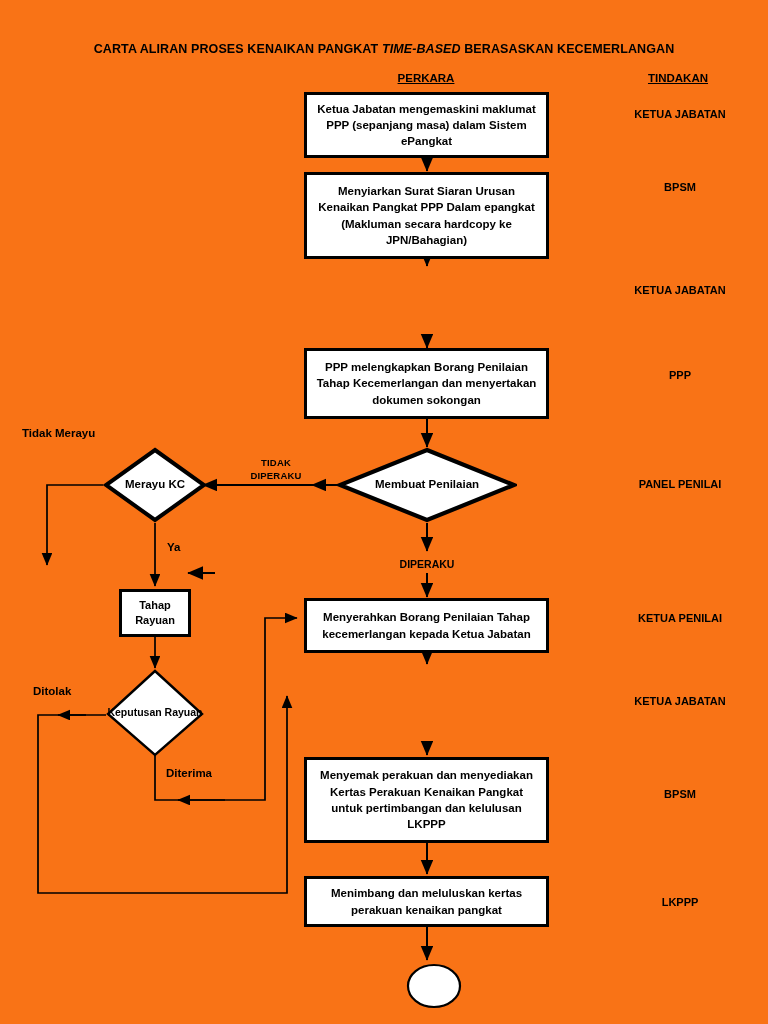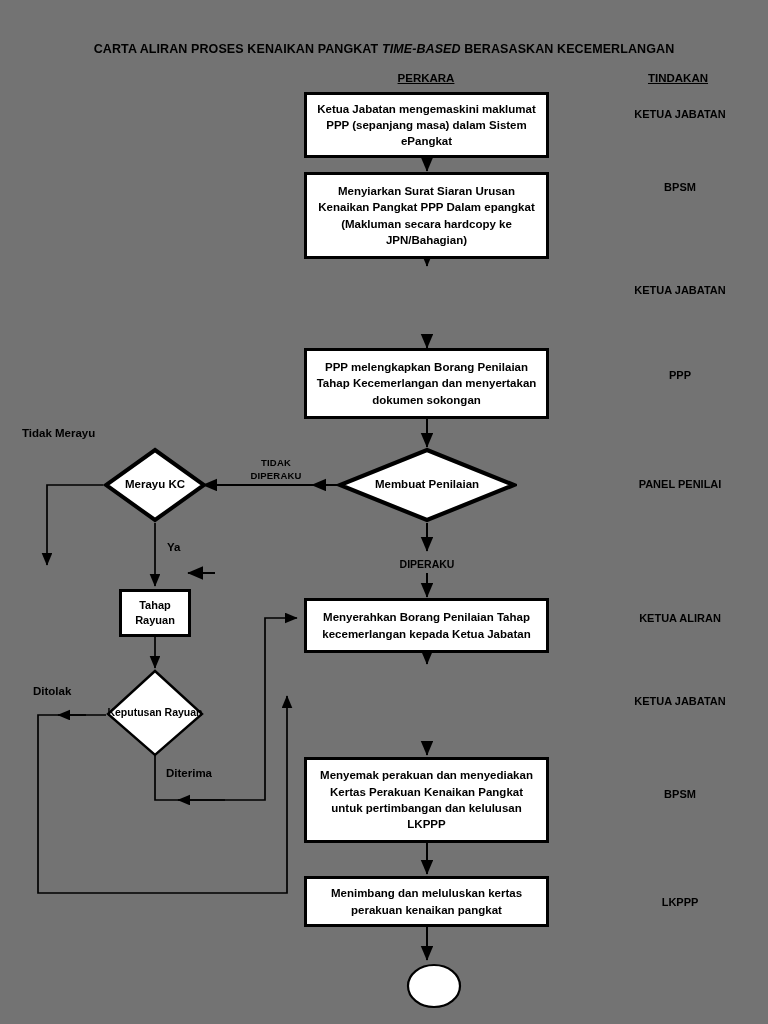--- a/index.html
+++ b/index.html
@@ -9,21 +9,21 @@
     background: #ffffff;
   }
   body {
     font-family: "Liberation Sans", sans-serif;
     color: #000000;
   }
   #page {
     position: relative;
     width: 768px;
     height: 1024px;
-    background: #737373;
+    background: #f97316;
     overflow: hidden;
   }
   .abs { position: absolute; }
 
   
   .doc-title {
     left: 0; top: 42px;
     width: 768px;
     text-align: center;
     font-size: 12.5px;
@@ -247,18 +247,18 @@
 
   <div class="abs elabel" style="left:33px; top:684px; width:70px; text-align:left;">Ditolak</div>
 
   <div class="abs elabel" style="left:166px; top:766px; width:80px; text-align:left;">Diterima</div>
 
   <div class="abs act" style="top:108px;">KETUA JABATAN</div>
   <div class="abs act" style="top:181px;">BPSM</div>
   <div class="abs act" style="top:284px;">KETUA JABATAN</div>
   <div class="abs act" style="top:369px;">PPP</div>
   <div class="abs act" style="top:478px;">PANEL PENILAI</div>
-  <div class="abs act" style="top:612px;">KETUA ALIRAN</div>
+  <div class="abs act" style="top:612px;">KETUA PENILAI</div>
   <div class="abs act" style="top:695px;">KETUA JABATAN</div>
   <div class="abs act" style="top:788px;">BPSM</div>
   <div class="abs act" style="top:896px;">LKPPP</div>
 
 </div>
 
 </body></html>

